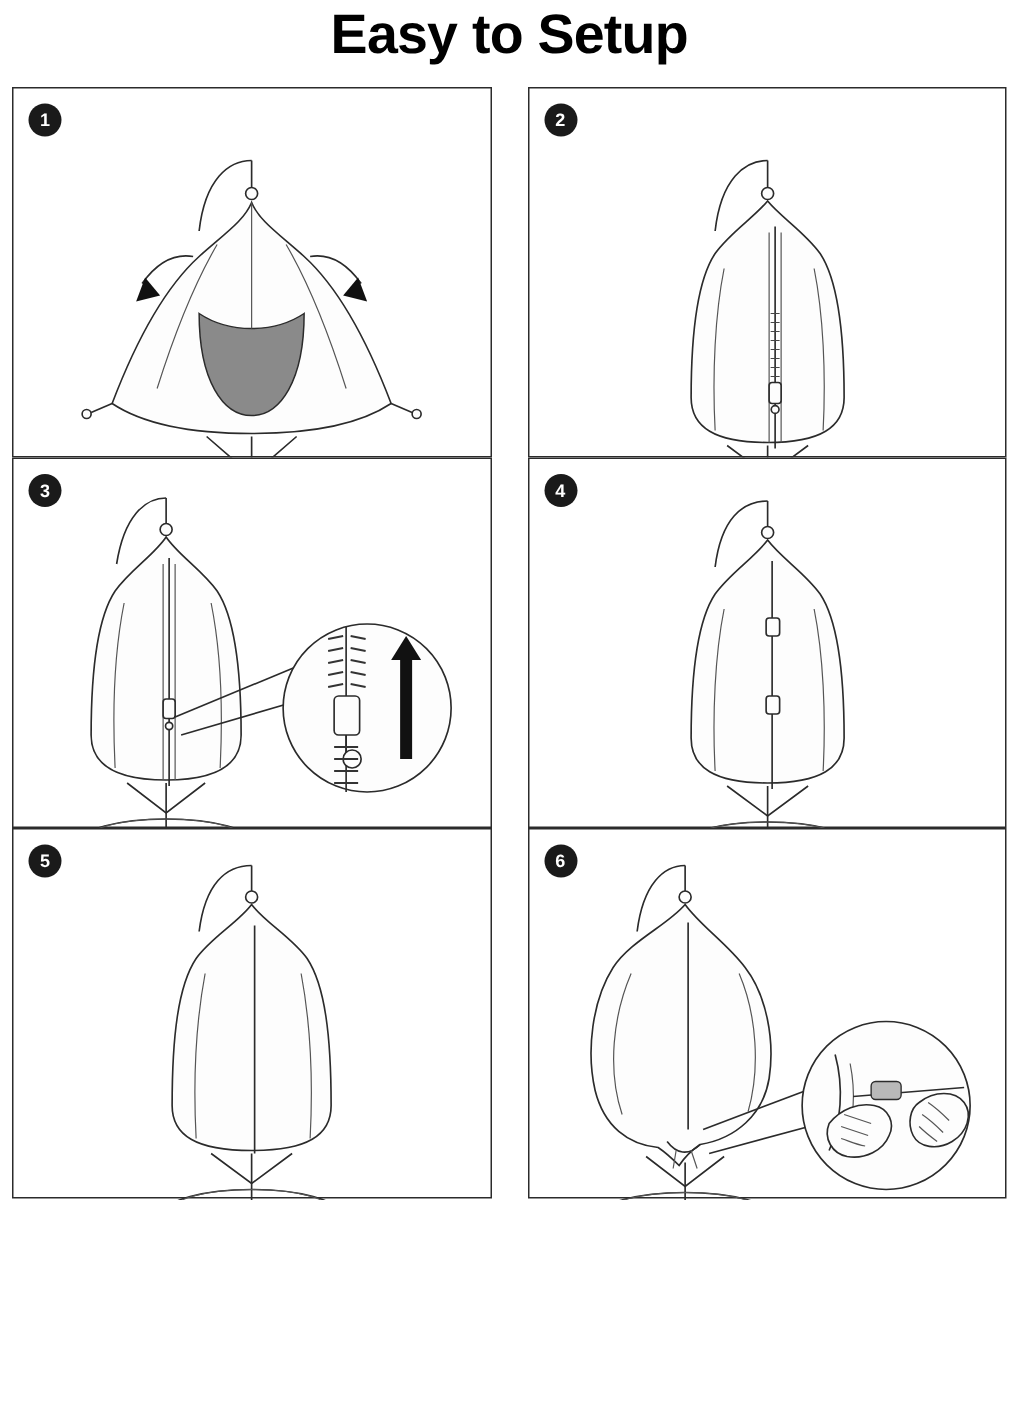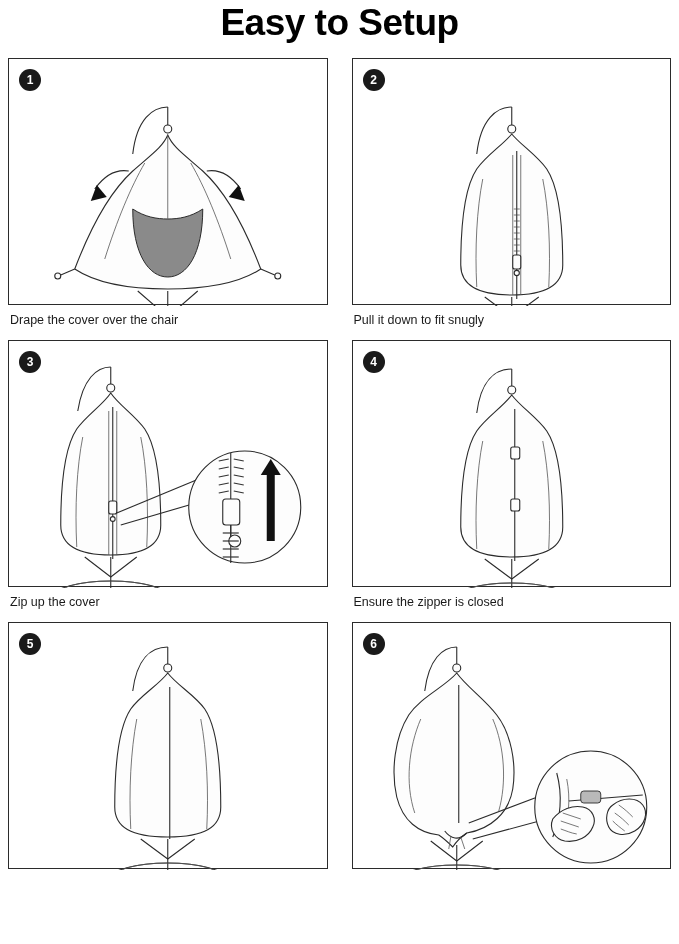--- a/index.html
+++ b/index.html
@@ -105,21 +105,20 @@
         <path class="ln" d="M155 232 L155 272"></path>
         <ellipse class="ln" cx="155" cy="278" rx="58" ry="16"></ellipse>
         <ellipse class="ln-thin" cx="155" cy="275" rx="52" ry="13"></ellipse>
 
         <path class="ln" d="M82 130 C92 116 104 110 116 112" stroke-width="2.2"></path>
         <polygon class="arrowdark" points="84,126 78,142 94,138"></polygon>
         <path class="ln" d="M228 130 C218 116 206 110 194 112" stroke-width="2.2"></path>
         <polygon class="arrowdark" points="226,126 232,142 216,138"></polygon>
       </svg>
     </div>
-    <div class="caption">Drape the cover over the chair</div>
   </div>
 
   <div class="step">
     <div class="panel">
       <div class="badge">2</div>
       <svg width="100%" height="247" viewBox="0 0 310 247">
         <path class="ln" d="M120 95 C124 60 140 48 155 48"></path>
         <path class="ln" d="M155 48 L155 68"></path>
         <circle class="fillw" cx="155" cy="70" r="4"></circle>
 
@@ -144,21 +143,20 @@
 
         <path class="ln-thin" d="M126 120 C120 150 118 190 120 228"></path>
         <path class="ln-thin" d="M186 120 C192 150 194 190 192 228"></path>
 
         <path class="ln" d="M128 238 L155 258 L182 238"></path>
         <path class="ln" d="M155 238 L155 272"></path>
         <ellipse class="ln" cx="155" cy="278" rx="58" ry="16"></ellipse>
         <ellipse class="ln-thin" cx="155" cy="275" rx="52" ry="13"></ellipse>
       </svg>
     </div>
-    <div class="caption">Pull it down to fit snugly</div>
   </div>
 
   <div class="step">
     <div class="panel">
       <div class="badge">3</div>
       <svg width="100%" height="247" viewBox="0 0 310 247">
         <path class="ln" d="M65 70 C70 38 84 26 98 26"></path>
         <path class="ln" d="M98 26 L98 44"></path>
         <circle class="fillw" cx="98" cy="47" r="4"></circle>
         <path class="fillw" d="M98 52 C90 64 74 74 64 88 C52 106 48 140 48 184 C48 204 64 214 98 214 C132 214 148 204 148 184 C148 140 144 106 132 88 C122 74 106 64 98 52 Z"></path>
@@ -199,21 +197,20 @@
         <g stroke="#333" stroke-width="1.2">
           <line x1="210" y1="192" x2="226" y2="192"></line>
           <line x1="210" y1="200" x2="226" y2="200"></line>
           <line x1="210" y1="208" x2="226" y2="208"></line>
           <line x1="210" y1="216" x2="226" y2="216"></line>
         </g>
 
         <polygon class="arrowdark" points="258,118 268,134 262,134 262,200 254,200 254,134 248,134"></polygon>
       </svg>
     </div>
-    <div class="caption">Zip up the cover</div>
   </div>
 
   <div class="step">
     <div class="panel">
       <div class="badge">4</div>
       <svg width="100%" height="247" viewBox="0 0 310 247">
         <path class="ln" d="M120 72 C124 40 138 28 155 28"></path>
         <path class="ln" d="M155 28 L155 46"></path>
         <circle class="fillw" cx="155" cy="49" r="4"></circle>
         <path class="fillw" d="M155 54 C146 66 130 76 120 90 C108 108 104 142 104 186 C104 206 120 216 155 216 C190 216 206 206 206 186 C206 142 202 108 190 90 C180 76 164 66 155 54 Z"></path>
@@ -222,21 +219,20 @@
         <rect class="fillw" x="154" y="158" width="9" height="12" rx="2"></rect>
         <path class="ln-thin" d="M126 100 C120 130 118 170 120 208"></path>
         <path class="ln-thin" d="M186 100 C192 130 194 170 192 208"></path>
 
         <path class="ln" d="M128 218 L155 238 L182 218"></path>
         <path class="ln" d="M155 218 L155 252"></path>
         <ellipse class="ln" cx="155" cy="258" rx="58" ry="16"></ellipse>
         <ellipse class="ln-thin" cx="155" cy="255" rx="52" ry="13"></ellipse>
       </svg>
     </div>
-    <div class="caption">Ensure the zipper is closed</div>
   </div>
 
   <div class="step">
     <div class="panel">
       <div class="badge">5</div>
       <svg width="100%" height="247" viewBox="0 0 310 247">
         <path class="ln" d="M120 68 C124 36 138 24 155 24"></path>
         <path class="ln" d="M155 24 L155 42"></path>
         <circle class="fillw" cx="155" cy="45" r="4"></circle>
         <path class="fillw" d="M155 50 C146 62 128 72 118 86 C106 104 102 138 102 184 C102 204 118 214 155 214 C192 214 208 204 208 184 C208 138 204 104 192 86 C182 72 164 62 155 50 Z"></path>

